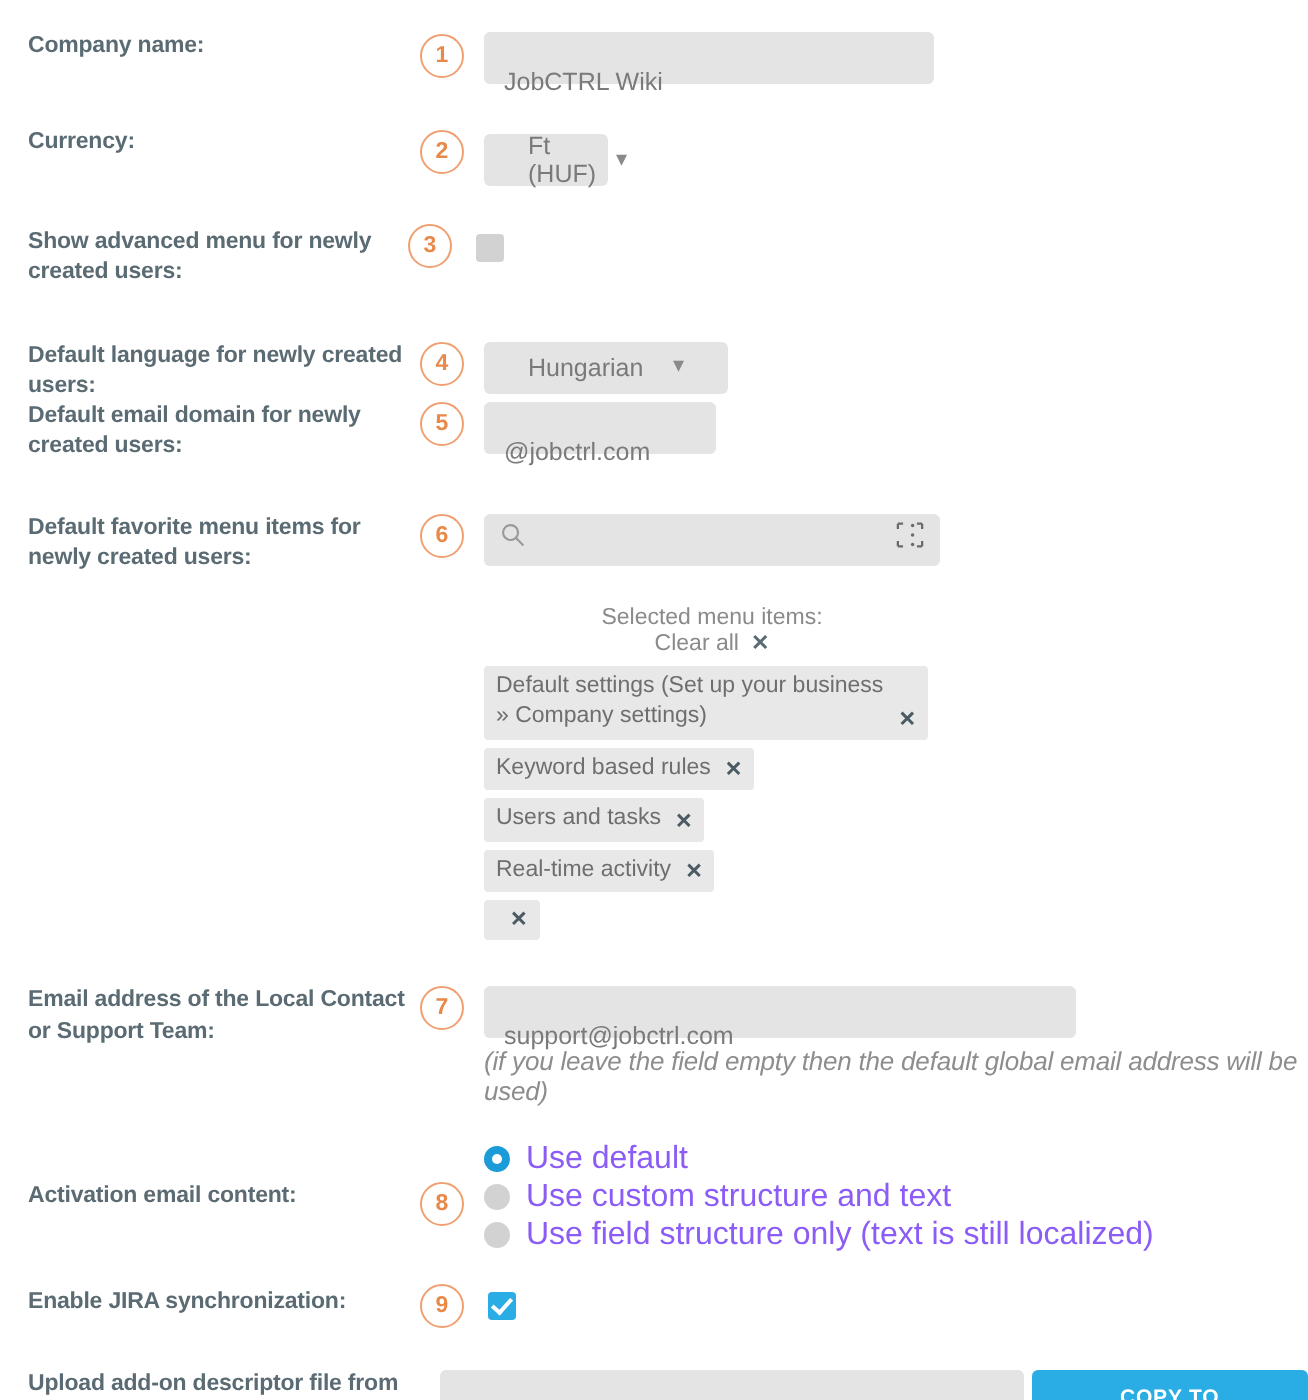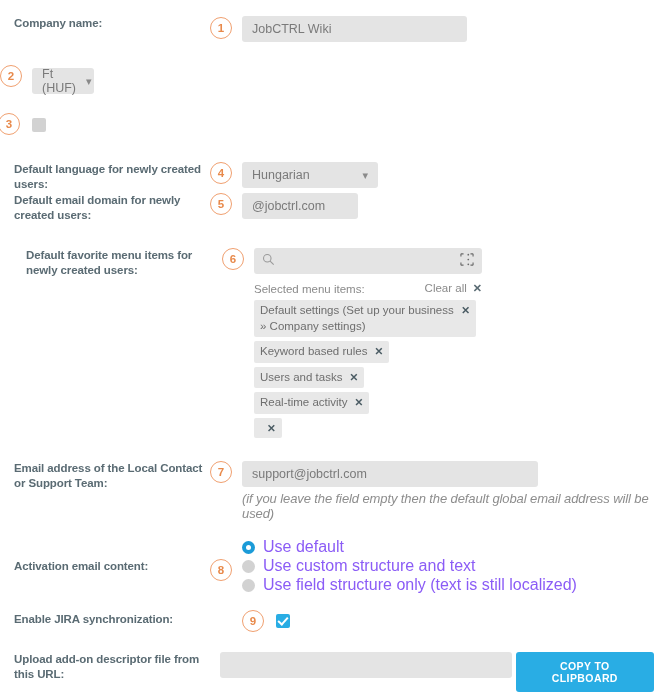--- a/index.html
+++ b/index.html
@@ -61,34 +61,34 @@
   }
   
   .inp {
     background: #e4e4e4;
     border: none;
     border-radius: 3px;
     height: 26px;
     line-height: 26px;
     font-size: 12.5px;
     color: #7a7a7a;
-    padding: 0 10px;
+    padding: 12px 10px;
     box-sizing: border-box;
     font-family: "Liberation Sans", sans-serif;
     display: block;
   }
   .inp.empty { color: transparent; }
   .sel {
     background: #e4e4e4;
     border: none;
     border-radius: 3px;
     height: 26px;
     font-size: 12.5px;
     color: #7a7a7a;
-    padding: 0 10px;
+    padding: 0 22px;
     box-sizing: border-box;
     display: inline-flex;
     align-items: center;
     justify-content: space-between;
     font-family: "Liberation Sans", sans-serif;
   }
   .chev {
     margin-left: 10px;
     color: #8a8a8a;
     font-size: 11px;
@@ -182,21 +182,21 @@
   }
   .tags { width: 228px; }
   .tagline { display: flex; flex-wrap: wrap; gap: 4px; margin-bottom: 4px; }
   .tag {
     background: #e8e8e8;
     border-radius: 2px;
     font-size: 11.5px;
     color: #6e6e6e;
     padding: 3px 6px;
     display: inline-flex;
-    align-items: flex-start;
+    align-items: flex-end;
     box-sizing: border-box;
     line-height: 1.35;
   }
   .tag .tx {
     color: #4a5b63;
     font-weight: bold;
     font-size: 10.5px;
     margin-left: 7px;
     flex: 0 0 auto;
   }
@@ -228,58 +228,60 @@
 
   <div class="row" style="margin-top:16px;">
     <div class="label-col">Company name:</div>
     <div class="field-col">
       <div class="badge" style="left:0px; top:1px;">1</div>
       <div class="inp" style="width:225px; margin-left:10px;">JobCTRL Wiki</div>
     </div>
   </div>
 
   <div class="row" style="margin-top:22px;">
+    <div class="label-col">Currency:</div>
     <div class="field-col">
       <div class="badge" style="left:0px; top:1px;">2</div>
       <div class="sel" style="width:62px; margin-left:10px;">
         <span>Ft (HUF)</span>
         <span class="chev">▾</span>
       </div>
     </div>
   </div>
 
   <div class="row" style="margin-top:21px;">
+    <div class="label-col" style="width:206px; flex:0 0 206px;">Show advanced menu for newly created users:</div>
     <div class="field-col" style="padding-left:16px;">
       <div class="badge" style="left:-2px; top:-2px;">3</div>
       <div style="margin-left:16px; padding-top:3px;">
         <span class="chk"></span>
       </div>
     </div>
   </div>
 
   <div class="row" style="margin-top:26px;">
     <div class="label-col">Default language for newly created users:</div>
     <div class="field-col">
       <div class="badge" style="left:0px; top:0px;">4</div>
-      <div class="sel" style="width:136px; margin-left:10px;">
+      <div class="sel" style="width:122px; margin-left:10px;">
         <span>Hungarian</span>
         <span class="chev">▾</span>
       </div>
     </div>
   </div>
 
   <div class="row" style="">
     <div class="label-col">Default email domain for newly created users:</div>
     <div class="field-col">
       <div class="badge" style="left:0px; top:0px;">5</div>
       <div class="inp" style="width:116px; margin-left:10px;">@jobctrl.com</div>
     </div>
   </div>
 
-  <div class="row" style="margin-top:25px;padding-left:12px;">
+  <div class="row" style="margin-top:25px;">
     <div class="label-col">Default favorite menu items for newly created users:</div>
     <div class="field-col">
       <div class="badge" style="left:0px; top:0px;">6</div>
       <div style="margin-left:10px;">
         <div class="searchbox" style="width:228px;">
           <span class="si">
             <svg width="13" height="13" viewBox="0 0 16 16">
               <circle cx="6.5" cy="6.5" r="4.6" fill="none" stroke="#999" stroke-width="1.3"></circle>
               <line x1="10" y1="10" x2="14.4" y2="14.4" stroke="#999" stroke-width="1.3"></line>
             </svg>
@@ -288,21 +290,21 @@
           <span>
             <svg width="14" height="13" viewBox="0 0 16 15">
               <path d="M1 1 H4 M1 1 V4 M15 1 H12 M15 1 V4 M1 14 H4 M1 14 V11 M15 14 H12 M15 14 V11" stroke="#6a6a6a" stroke-width="1.3" fill="none"></path>
               <circle cx="9.5" cy="2" r="1" fill="#6a6a6a"></circle>
               <circle cx="9.5" cy="7.5" r="1" fill="#6a6a6a"></circle>
               <circle cx="9.5" cy="13" r="1" fill="#6a6a6a"></circle>
             </svg>
           </span>
         </div>
 
-        <div class="sel-head" style="width:228px; margin-top:8px;">
+        <div class="sel-head" style="width:228px; margin-top:20px;flex-direction:column;">
           <span>Selected menu items:</span>
           <span>
             <span class="clear-all">Clear all</span><span class="clear-x">✕</span>
           </span>
         </div>
 
         <div class="tags">
           <div class="tagline">
             <span class="tag wide">
               <span>Default settings (Set up your business » Company settings)</span>
@@ -360,21 +362,21 @@
           <span class="radio-label">Use custom structure and text</span>
         </div>
         <div class="radio-row">
           <span class="rad"></span>
           <span class="radio-label">Use field structure only (text is still localized)</span>
         </div>
       </div>
     </div>
   </div>
 
-  <div class="row" style="margin-top:16px;gap:32px;">
+  <div class="row" style="margin-top:16px;">
     <div class="label-col">Enable JIRA synchronization:</div>
     <div class="field-col">
       <div class="badge" style="left:0px; top:-2px;">9</div>
       <div style="margin-left:12px; padding-top:2px;">
         <span class="chk on"></span>
       </div>
     </div>
   </div>
 
   <div class="row" style="margin-top:20px;">

